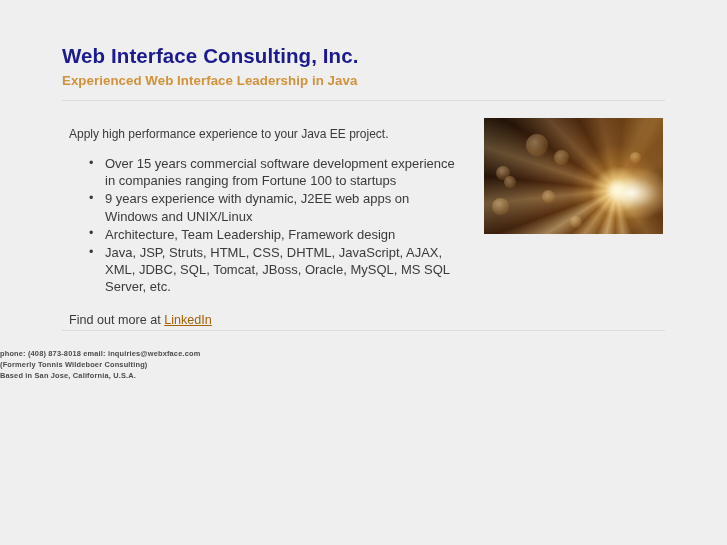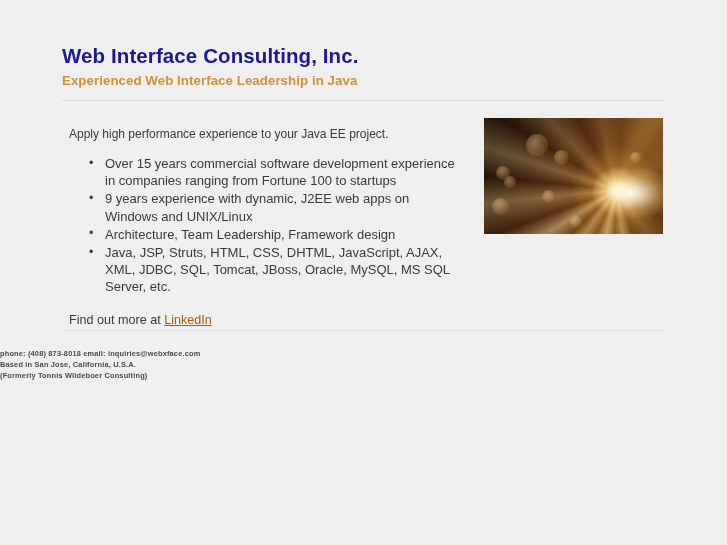--- a/index.html
+++ b/index.html
@@ -217,17 +217,17 @@
     <div class="bokeh bk5"></div>
     <div class="bokeh bk6"></div>
     <div class="bokeh bk7"></div>
     <div class="bokeh bk8"></div>
   </div>
 
   <div class="rule rule-bottom"></div>
 
   <div class="footer">
     <div>phone: (408) 873-8018  email: inquiries@webxface.com</div>
+    <div>(Formerly Tonnis Wildeboer Consulting)</div>
     <div>Based in San Jose, California, U.S.A.</div>
-    <div>(Formerly Tonnis Wildeboer Consulting)</div>
   </div>
 
 </div>
 
 </body></html>

